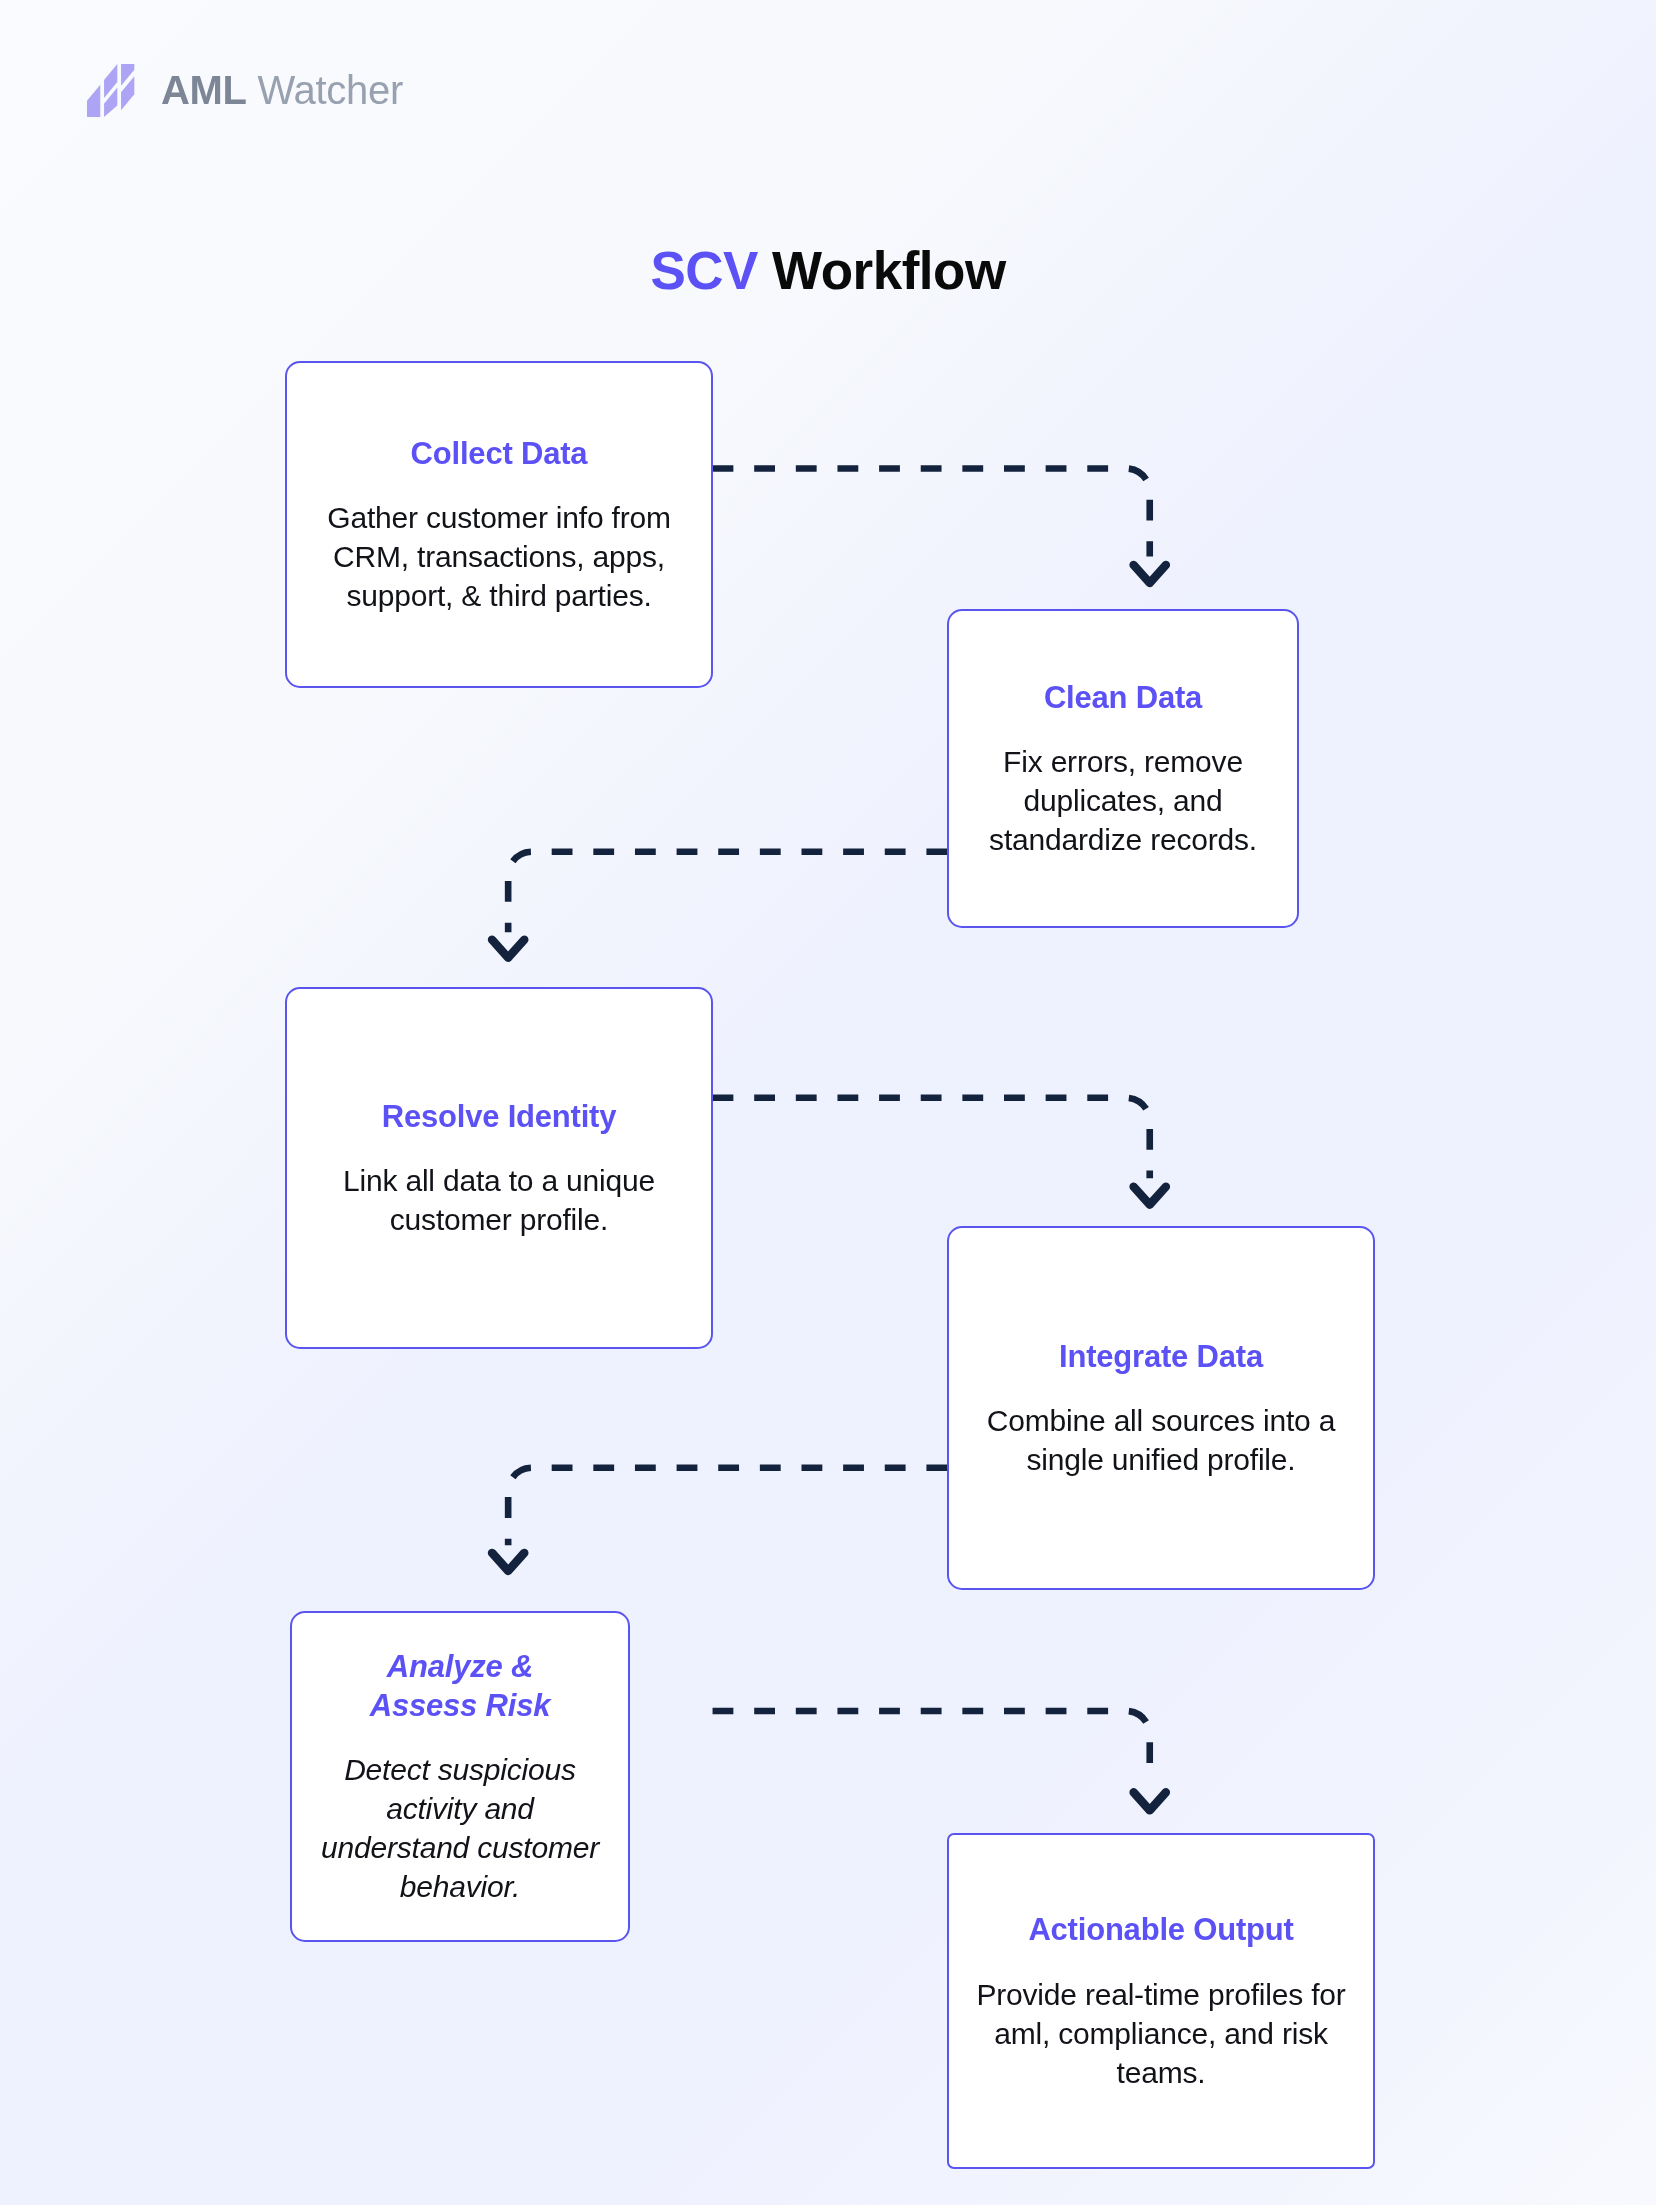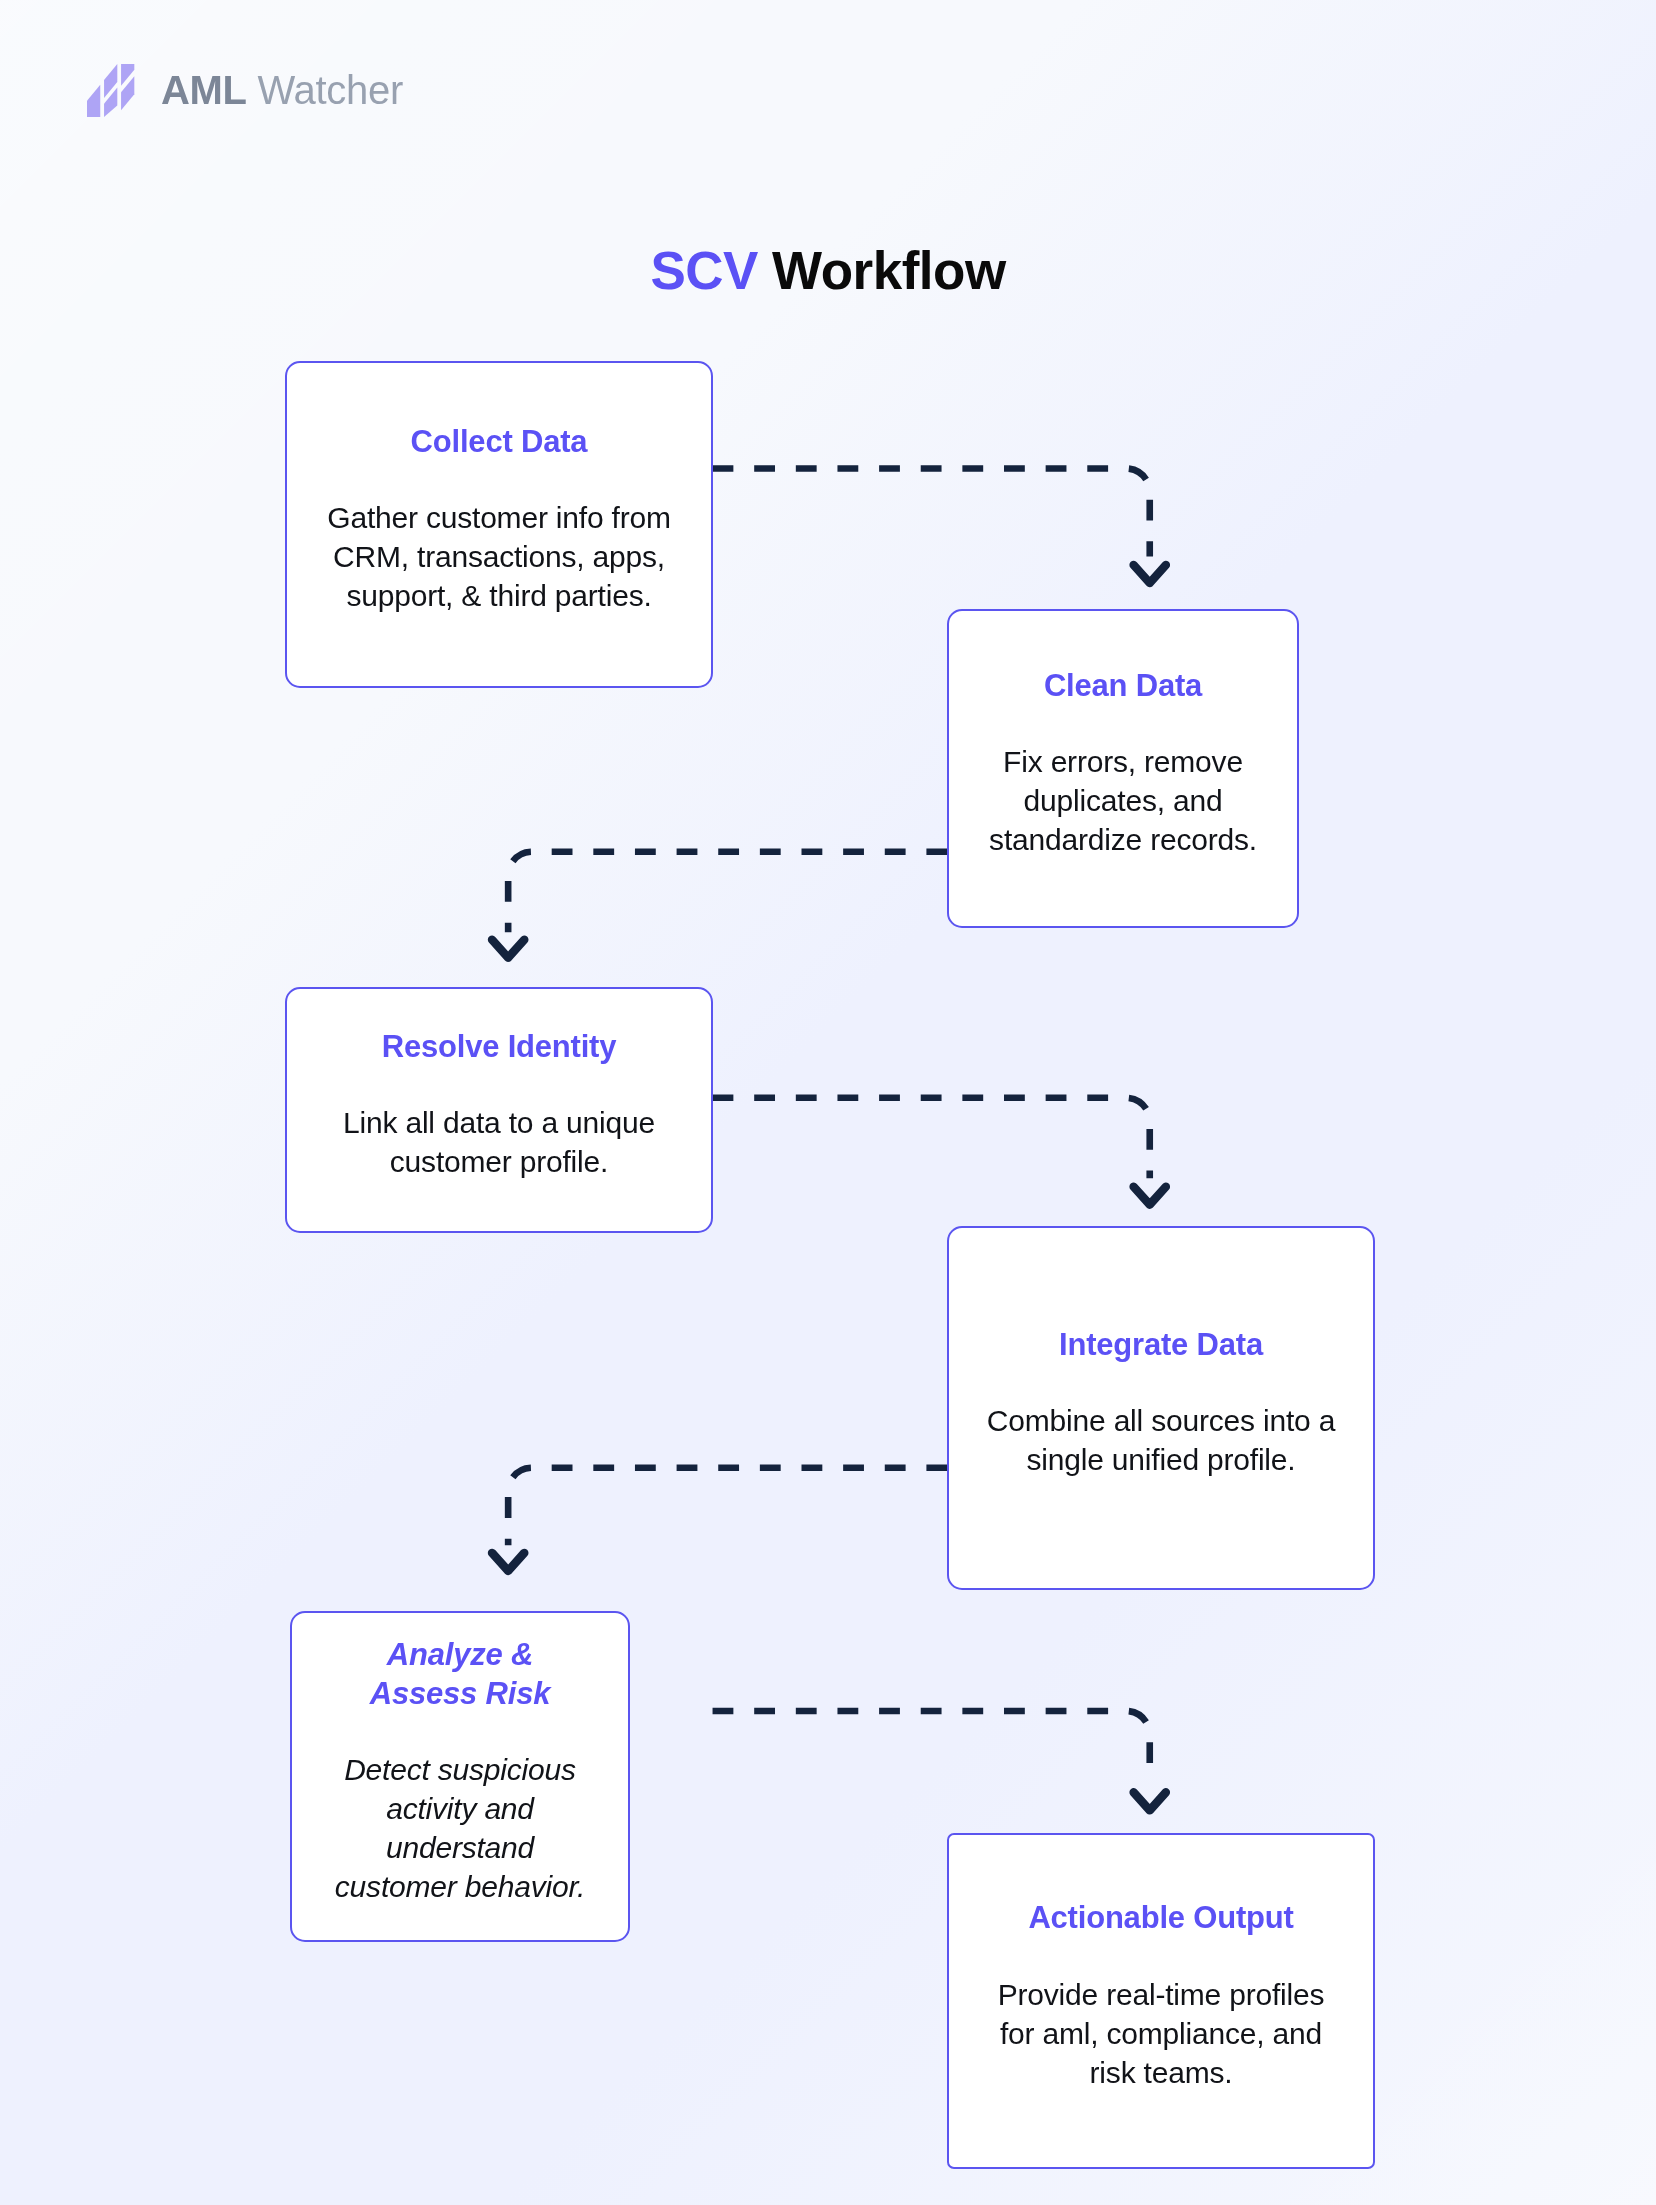--- a/index.html
+++ b/index.html
@@ -100,27 +100,27 @@
     letter-spacing: -0.2px;
     margin: 0 0 24.6px 0;
     white-space: pre-line;
   }
   .box-desc {
     color: #111318;
     font-weight: 400;
     font-size: 30px;
     line-height: 1.30;
     letter-spacing: -0.2px;
-    margin: 12px;
+    margin: 0;
   }
 
   
   #box-collect-data    { left: 285px;  top: 361px;  width: 428px; height: 327px; }
   #box-clean-data      { left: 947px; top: 609px;  width: 352px; height: 319px; }
-  #box-resolve-identity{ left: 285px;  top: 987px; width: 428px; height: 246px; }
+  #box-resolve-identity{ left: 285px;  top: 987px; width: 428px; height: 362px; }
   #box-integrate-data  { left: 947px; top: 1226px; width: 428px; height: 364px; }
   #box-analyze-risk    { left: 290px;  top: 1611px; width: 340px; height: 331px; font-style: italic; }
   #box-actionable-out  { left: 947px; top: 1833px; width: 428px; height: 336px; border-radius: 7px; }
 
   
   .connectors {
     position: absolute;
     left: 0; top: 0;
     width: 1656px; height: 2205px;
     pointer-events: none;

